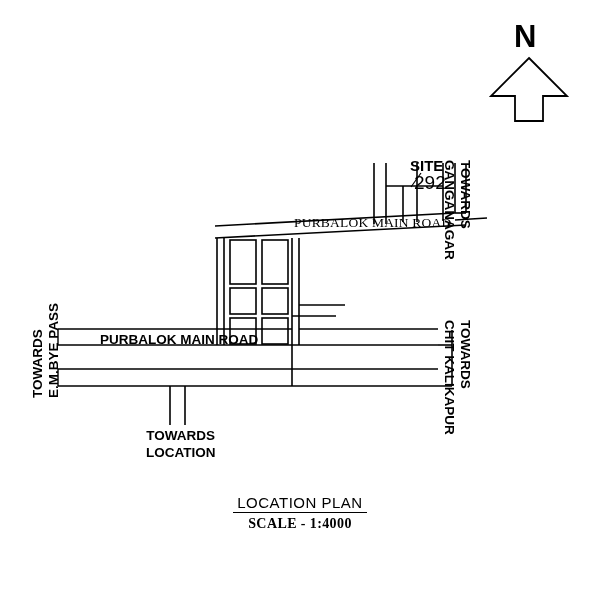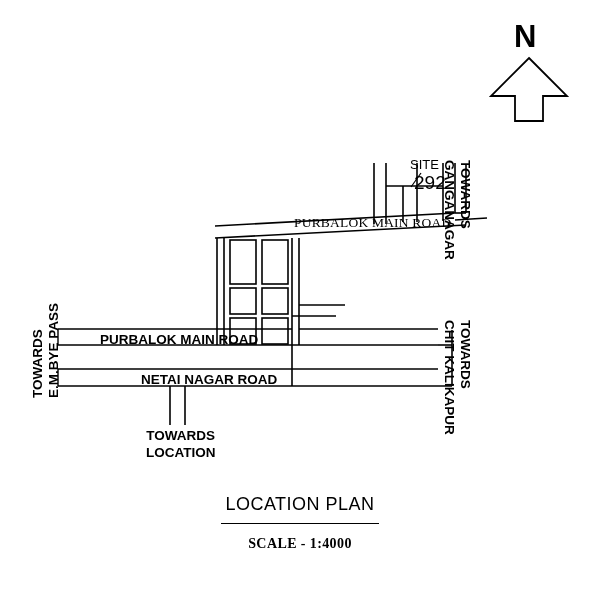--- a/index.html
+++ b/index.html
@@ -77,22 +77,22 @@
   #north-letter {
     left: 514px;
     top: 21px;
     font-size: 31px;
     font-weight: 700;
   }
   
   #site-label {
     left: 410px;
     top: 158px;
-    font-size: 13px;
-    font-weight: 400;
+    font-size: 15px;
+    font-weight: 700;
   }
   #site-number {
     left: 414px;
     top: 173px;
     font-size: 19px;
     font-weight: 400;
   }
   
   #road-top-name {
     left: 294px;
@@ -148,34 +148,34 @@
   
   #title-block {
     position: absolute;
     left: 0;
     top: 494px;
     width: 600px;
     text-align: center;
   }
   #plan-title {
     font-family: "Liberation Sans", sans-serif;
-    font-size: 18px;
+    font-size: 15px;
     font-weight: 400;
     color: #000;
     letter-spacing: 0.5px;
     display: inline-block;
     border-bottom: 1.6px solid #000;
-    padding: 0 4px 8px 4px;
+    padding: 0 4px 1px 4px;
   }
   #plan-scale {
     font-family: "Liberation Serif", serif;
     font-size: 14px;
     font-weight: 700;
     color: #000;
-    margin-top: 12px;
+    margin-top: 3px;
     letter-spacing: 0.4px;
   }
 </style>
 </head>
 <body>
 
 <div id="plan-root">
 
   <svg id="plan-svg" viewBox="0 0 600 590">
 
@@ -240,21 +240,20 @@
   <div class="lbl" id="north-letter">N</div>
 
   <div class="lbl" id="site-label">SITE</div>
 
   <div class="lbl" id="site-number">292</div>
 
   <div class="lbl lbl-serif" id="road-top-name">PURBALOK MAIN  ROAD</div>
 
   <div class="lbl" id="road-mid-name">PURBALOK MAIN ROAD</div>
 
-  <div class="lbl" id="road-netai-name">NETAI NAGAR ROAD</div>
 
   <div class="lbl" id="towards-hospital">
     <div>TOWARDS</div>
     <div>LOCATION</div>
   </div>
 
   <div class="lbl vert-up" id="towards-em-bypass">
     <div>TOWARDS</div>
     <div>E.M.BYE PASS</div>
   </div>

